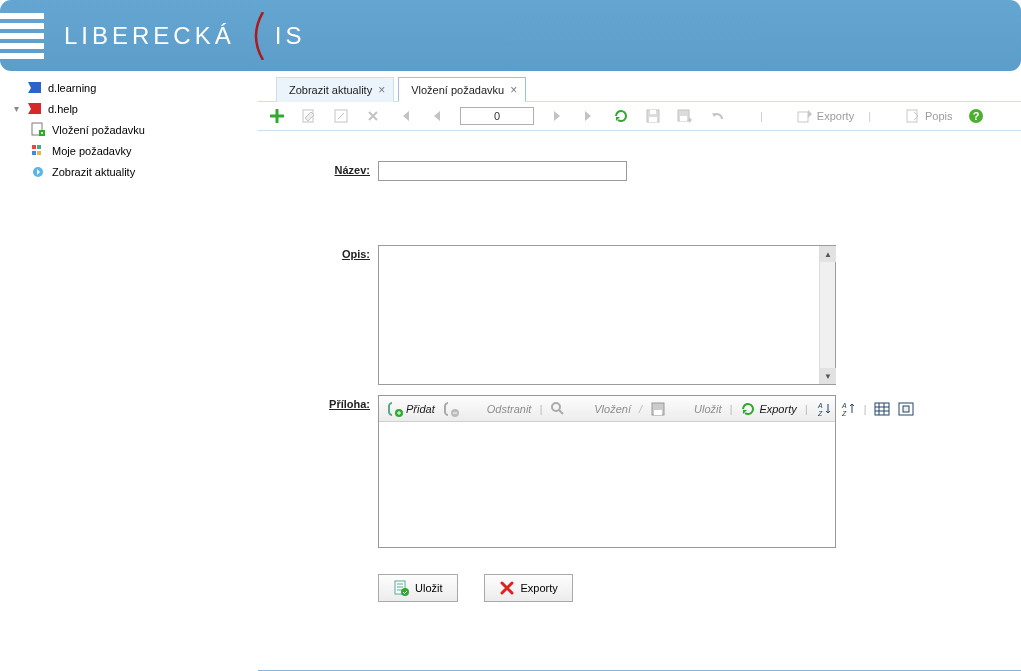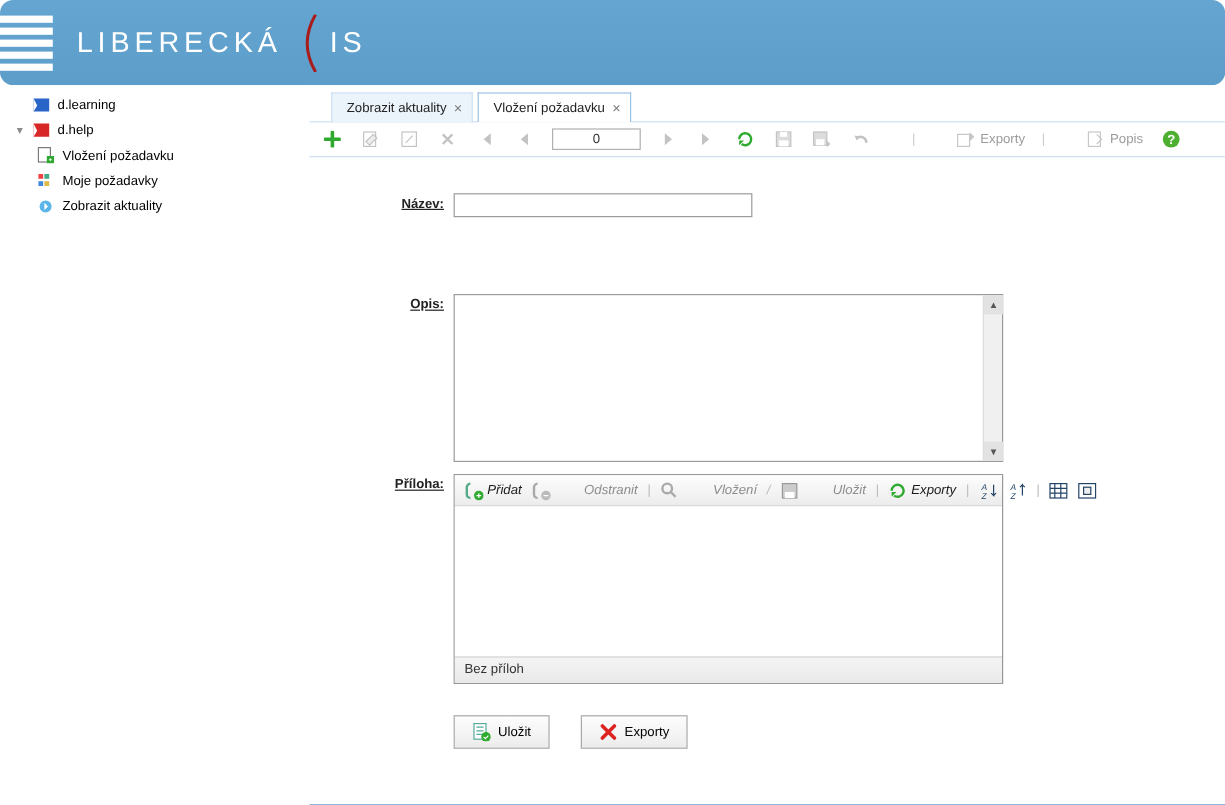--- a/index.html
+++ b/index.html
@@ -502,21 +502,20 @@
           <span class="tbbtn enabled">
             <span class="icon16">
               <svg width="16" height="14">
                   <rect x="1" y="1" width="14" height="12" fill="none" stroke="#246"></rect>
                   <rect x="5" y="4" width="6" height="6" fill="#eee" stroke="#246"></rect>
                 </svg>
             </span>
           </span>
         </div>
         <div class="attach-body"></div>
-        <div class="attach-footer">Bez příloh</div>
       </div>
     </div>
     <div class="form-row">
       <div class="form-label" style="text-decoration:none;"></div>
       <div class="btns-row">
         <button class="btn">
           <span class="icon16">
             <svg width="16" height="16">
                 <rect x="2" y="1" width="10" height="13" fill="#fff" stroke="#5a9"></rect>
                 <path d="M4 4h6M4 7h6M4 10h6" stroke="#5a9"></path>

